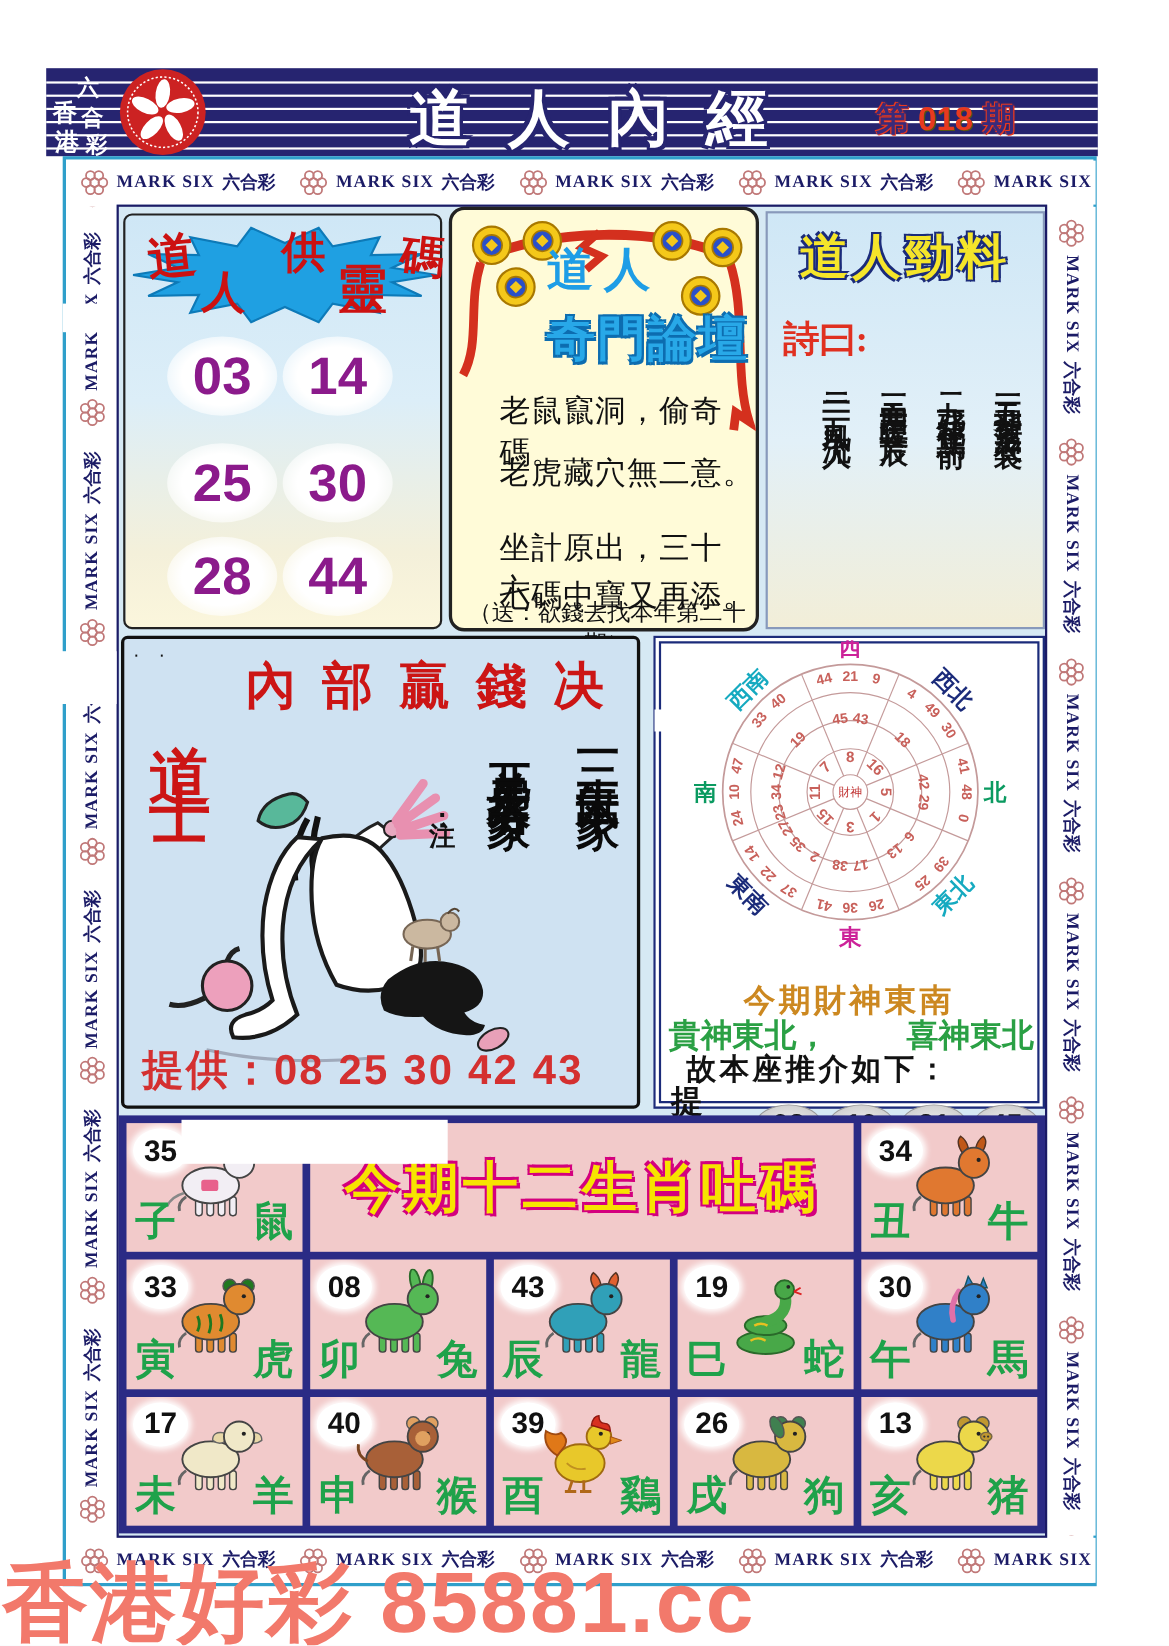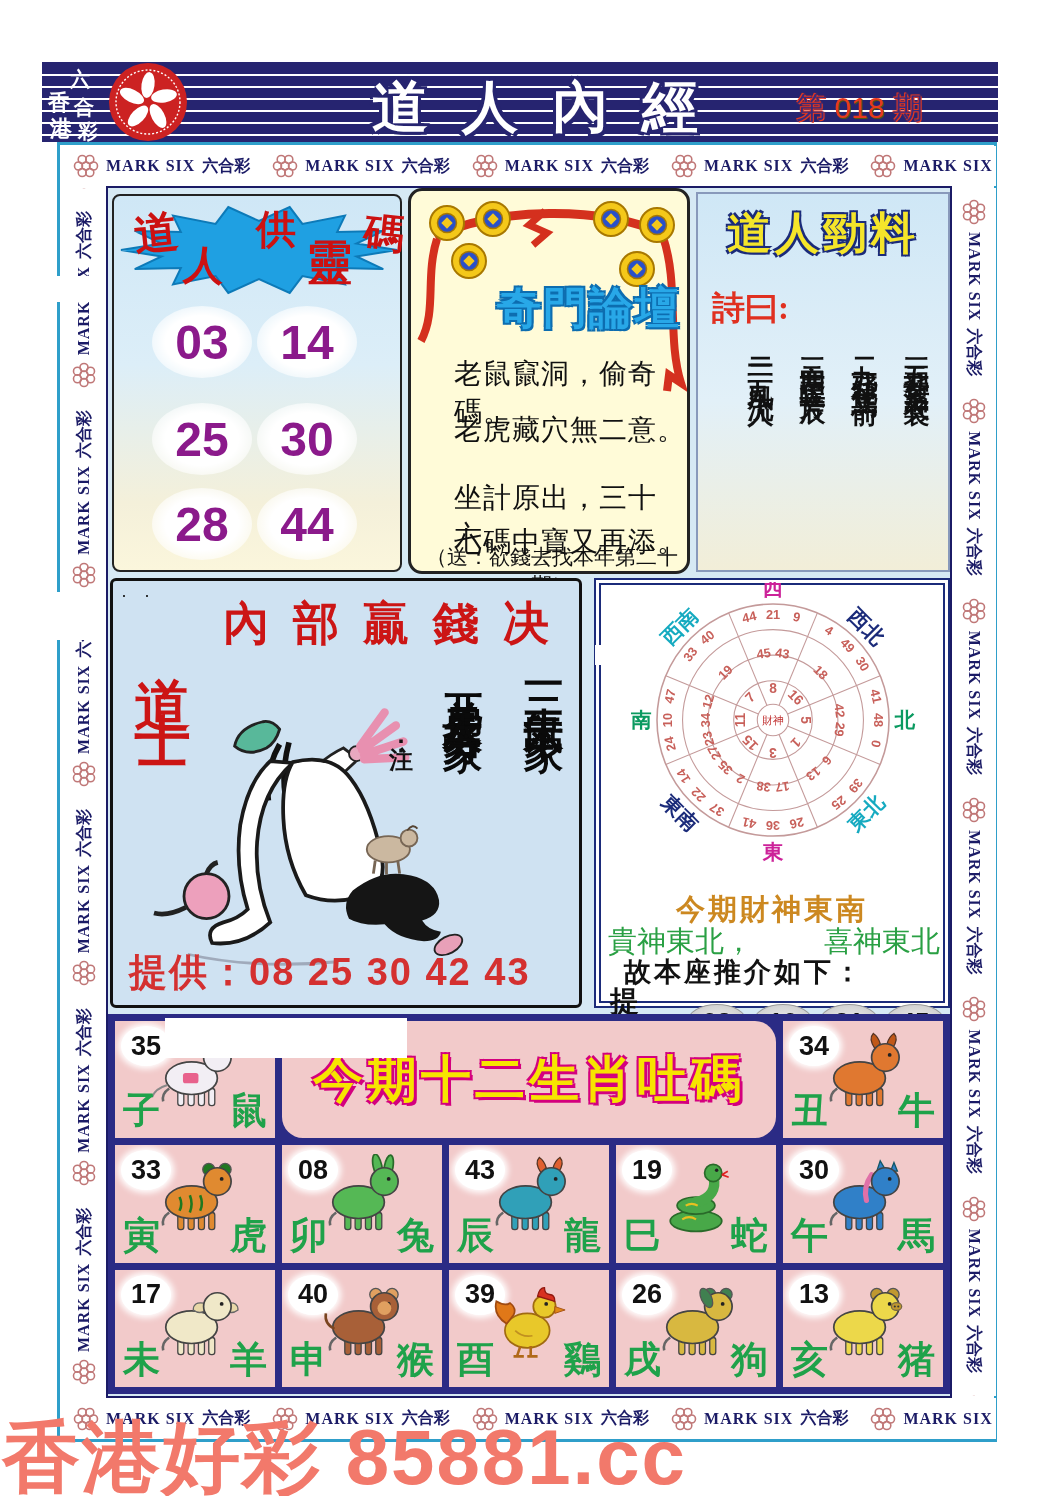--- a/index.html
+++ b/index.html
@@ -7,21 +7,21 @@
         font-family:"Liberation Sans","DejaVu Sans",sans-serif;}
   .abs{position:absolute;}
   .serif{font-family:"Liberation Serif","DejaVu Serif",serif;}
 
   
   #masthead{left:42px;top:62px;width:956px;height:80px;background:#262470;}
   .mline{position:absolute;left:0;width:100%;height:2px;background:#fff;}
   #masthead-title{left:330px;top:8px;width:520px;color:#fff;font-size:56px;font-weight:bold;
     letter-spacing:34px;white-space:nowrap;
     text-shadow:3px 3px 0 #262470,-3px -3px 0 #262470,3px -3px 0 #262470,-3px 3px 0 #262470;}
-  #issue{right:75px;top:26px;font-size:30px;font-weight:normal;white-space:nowrap;}
+  #issue{right:75px;top:26px;font-size:30px;font-weight:bold;white-space:nowrap;}
   #issue .dk{color:#3a2a7a;text-shadow:0 0 2px #e8391f,1px 1px 0 #e8391f,-1px -1px 0 #e8391f;}
   #issue .rd{color:#e8391f;text-shadow:1px 1px 0 #551;}
   .logochar{position:absolute;color:#fff;font-weight:bold;font-size:22px;}
 
   
   #frame{left:57px;top:142px;width:940px;height:1300px;border:3px solid #2f9fca;box-sizing:border-box;}
   .bstrip{position:absolute;white-space:nowrap;overflow:hidden;display:flex;align-items:center;background:#fff;}
   .bu{display:inline-flex;align-items:center;gap:7px;margin:0 11px;}
   .bue{font-family:"Liberation Serif",serif;font-weight:bold;font-size:16px;color:#1b1b66;letter-spacing:1px;}
   .buc{font-weight:bold;font-size:16px;color:#1b1b66;}
@@ -61,40 +61,40 @@
   #p4-cols{right:8px;top:82px;height:300px;writing-mode:vertical-rl;color:#0a0a0a;}
   #p4-cols div{font-size:40px;font-weight:bold;letter-spacing:6px;margin-left:26px;}
   #p4-tip{left:16px;top:366px;color:#d43030;font-size:38px;font-weight:bold;white-space:nowrap;letter-spacing:2px;}
   #p4-dots{left:8px;top:4px;color:#111;font-size:18px;letter-spacing:6px;}
 
   
   #p5{left:594px;top:578px;width:356px;height:430px;border:2px solid #1b2b7a;box-sizing:border-box;background:#fff;
       box-shadow:inset 0 0 0 3px #fff,inset 0 0 0 5px #1b2b7a;}
   #p5-c1{width:100%;text-align:left;left:12px;top:284px;color:#cc3333;font-size:22px;font-weight:bold;letter-spacing:9px;}
   #p5-c2{width:100%;text-align:center;top:310px;color:#cc8820;font-size:29px;font-weight:bold;letter-spacing:3px;}
-  #p5-c3{left:12px;top:342px;width:332px;color:#2aa044;font-size:29px;font-weight:normal;display:flex;justify-content:space-between;}
+  #p5-c3{left:12px;top:342px;width:332px;color:#2aa044;font-size:29px;font-weight:bold;display:flex;justify-content:space-between;}
   #p5-c4{left:28px;top:374px;color:#111;font-size:27px;font-weight:bold;letter-spacing:3px;}
   #p5-tip{left:14px;top:402px;display:flex;align-items:center;}
   #p5-tip .lbl{color:#111;font-size:29px;font-weight:bold;margin-right:6px;}
   .oval{width:58px;height:34px;border-radius:50%;background:radial-gradient(#eee,#c6c6c6);border:1px solid #999;
       display:flex;align-items:center;justify-content:center;font-size:26px;font-weight:bold;color:#111;margin:0 3px;}
 
   
   #zgrid{left:108px;top:1014px;width:842px;height:380px;background:#2b2b85;display:grid;
      grid-template-columns:repeat(5,1fr);grid-template-rows:1fr 1fr 1fr;gap:7px;padding:7px;box-sizing:border-box;}
   .zcell{position:relative;background:#f2caca;overflow:hidden;}
   .znum{position:absolute;left:6px;top:5px;width:50px;height:40px;border-radius:50%;background:#fff;
      box-shadow:0 0 6px 3px #fff;display:flex;align-items:center;justify-content:center;
      font-size:27px;font-weight:bold;color:#111;}
   .zanim{position:absolute;left:50%;top:46%;transform:translate(-50%,-50%);}
   .zbranch{position:absolute;left:8px;bottom:2px;color:#1fa24a;font-size:37px;font-weight:bold;font-family:"Liberation Serif",serif;}
   .zname{position:absolute;right:8px;bottom:2px;color:#1fa24a;font-size:37px;font-weight:bold;font-family:"Liberation Serif",serif;}
   .ztitle{grid-column:2/5;position:relative;background:#f2caca;display:flex;align-items:center;justify-content:center;
      color:#f7e400;font-size:50px;font-weight:bold;letter-spacing:4px;white-space:nowrap;
-     text-shadow:-2px -2px 0 #d4007e,2px -2px 0 #d4007e,-2px 2px 0 #d4007e,3px 3px 0 #d4007e;border-radius:21px;}
+     text-shadow:-2px -2px 0 #d4007e,2px -2px 0 #d4007e,-2px 2px 0 #d4007e,3px 3px 0 #d4007e;}
 
   
   #watermark{left:2px;top:1406px;color:#f2796b;font-size:78px;font-weight:900;white-space:nowrap;z-index:60;letter-spacing:2px;}
   .patch{position:absolute;background:#fff;z-index:50;}
 </style>
 </head>
 <body>
 
 <div id="page">
 
@@ -552,20 +552,21 @@
             <circle r="9.5" fill="#2a50c8" stroke="#a87800" stroke-width="1.5"></circle>
             <rect x="-4" y="-4" width="8" height="8" fill="#f4c81a" transform="rotate(45)"></rect>
           </g>
           <g transform="translate(226,78)">
             <circle r="17" fill="#f4c81a" stroke="#a87800" stroke-width="2"></circle>
             <circle r="9.5" fill="#2a50c8" stroke="#a87800" stroke-width="1.5"></circle>
             <rect x="-4" y="-4" width="8" height="8" fill="#f4c81a" transform="rotate(45)"></rect>
           </g>
         </g>
     </svg>
+    <div id="p2-title-small" class="abs serif">道人</div>
     <div id="p2-title-big" class="abs">奇門論壇</div>
     <div id="p2-lines">
         <div class="p2line serif" style="top: 164px;">老鼠竄洞，偷奇碼。</div>
         <div class="p2line serif" style="top: 220px;">老虎藏穴無二意。</div>
         <div class="p2line serif" style="top: 288px;">坐計原出，三十六。</div>
         <div class="p2line serif" style="top: 332px;">七碼中寶又再添。</div>
       </div>
     <div id="p2-footer" class="abs serif">（送：欲錢去找本年第二十期）</div>
   </div>
 

